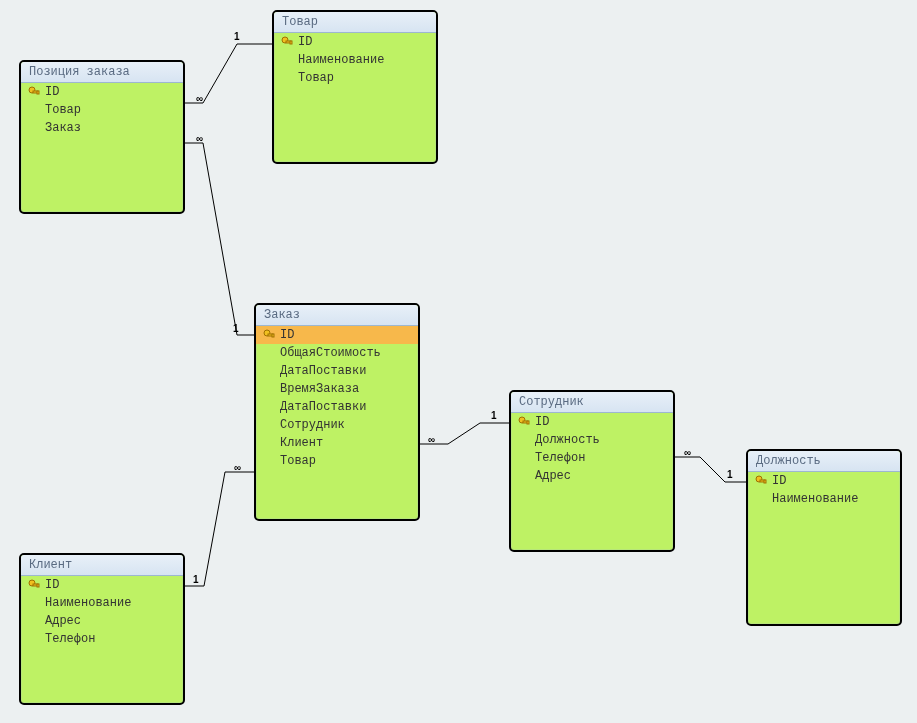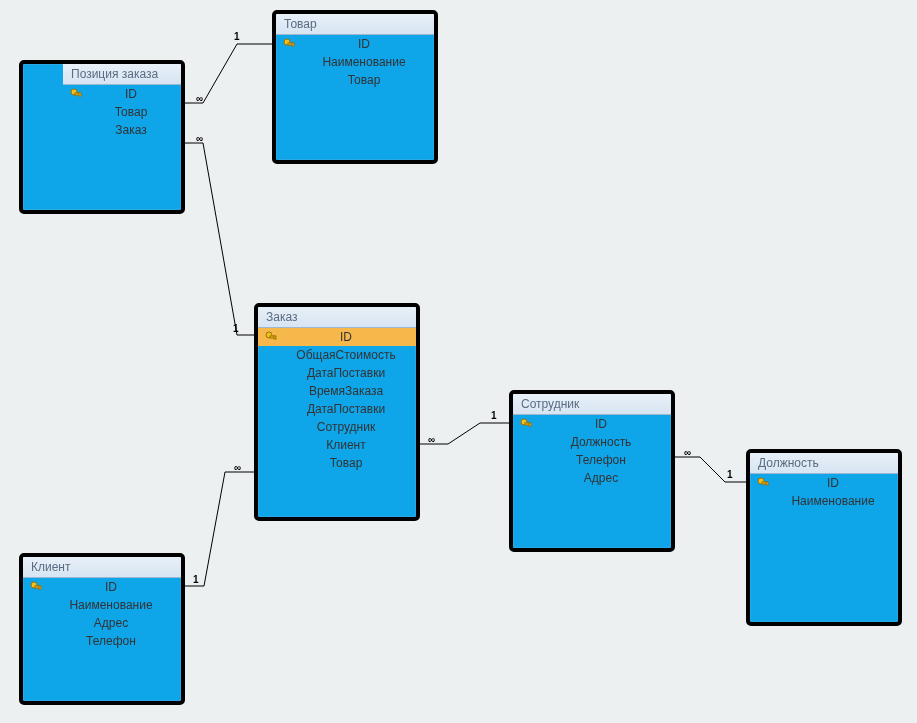--- a/index.html
+++ b/index.html
@@ -14,42 +14,42 @@
     position: relative;
   }
   svg.connectors {
     position: absolute;
     left: 0; top: 0;
     width: 917px; height: 723px;
     pointer-events: none;
   }
   .entity {
     position: absolute;
-    border: 4px solid #000000;
-    background: #0ea5e9;
+    border: 2px solid #000000;
+    background: #bef264;
     border-radius: 5px;
     overflow: hidden;
     box-shadow: 0 0 0 1px rgba(157,183,208,0.2) inset;
+    font-family: Liberation Mono, monospace;
   }
   .entity-header {
     background: linear-gradient(#e8f0f8, #d7e4f2);
     border-bottom: 1px solid #9db7d0;
     color: #5a6b82;
     font-weight: 500;
     padding: 3px 8px;
     font-size: 12px;
   }
   .entity-row {
     display: flex;
     align-items: center;
     padding: 2px 6px;
     font-size: 12px;
     line-height: 16px;
     height: 18px;
-    text-align: center;
   }
   .entity-row.selected {
     background: #f7b84b;
   }
   .key-icon {
     display: inline-flex;
     align-items: center;
     justify-content: center;
     width: 14px;
     height: 14px;
@@ -97,21 +97,21 @@
 
 <span class="card-label" style="left:428px; top:434px;">∞</span>
 <span class="card-label" style="left:491px; top:410px;">1</span>
 
 <span class="card-label" style="left:684px; top:447px;">∞</span>
 <span class="card-label" style="left:727px; top:469px;">1</span>
 
 <span class="card-label" style="left:234px; top:462px;">∞</span>
 <span class="card-label" style="left:193px; top:574px;">1</span>
 
-<div class="entity" style="left:19px; top:60px; width:166px; height:154px;padding-left:40px;">
+<div class="entity" style="left:19px; top:60px; width:166px; height:154px;">
   <div class="entity-header">Позиция заказа</div>
   <div class="entity-row">
     <span class="key-icon">
       <svg width="14" height="14" viewBox="0 0 14 14">
           <circle cx="5" cy="5" r="3" fill="#f0c020" stroke="#a07000"></circle>
           <rect x="6" y="6" width="5" height="2" fill="#f0c020" stroke="#a07000"></rect>
           <rect x="10" y="6" width="2" height="3" fill="#f0c020" stroke="#a07000"></rect>
         </svg>
     </span>
     <span class="field-label">ID</span>

